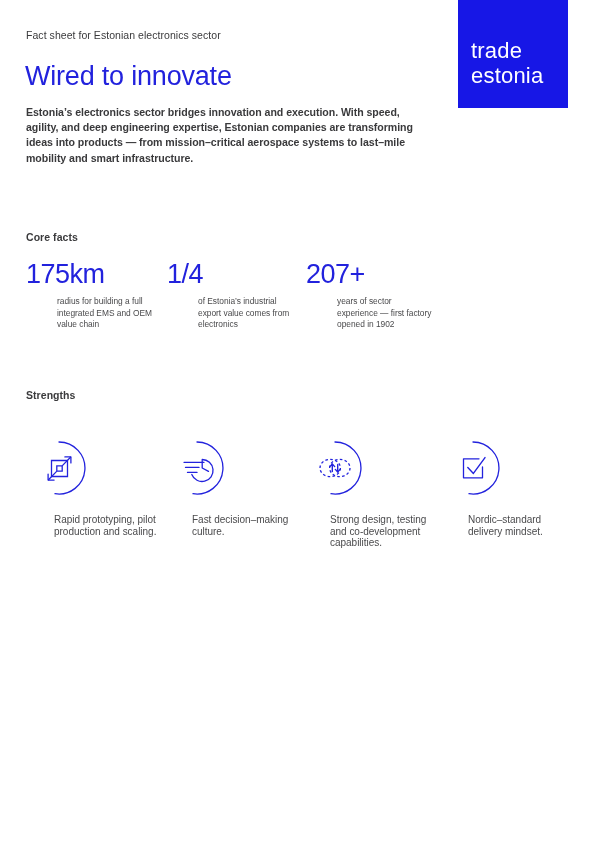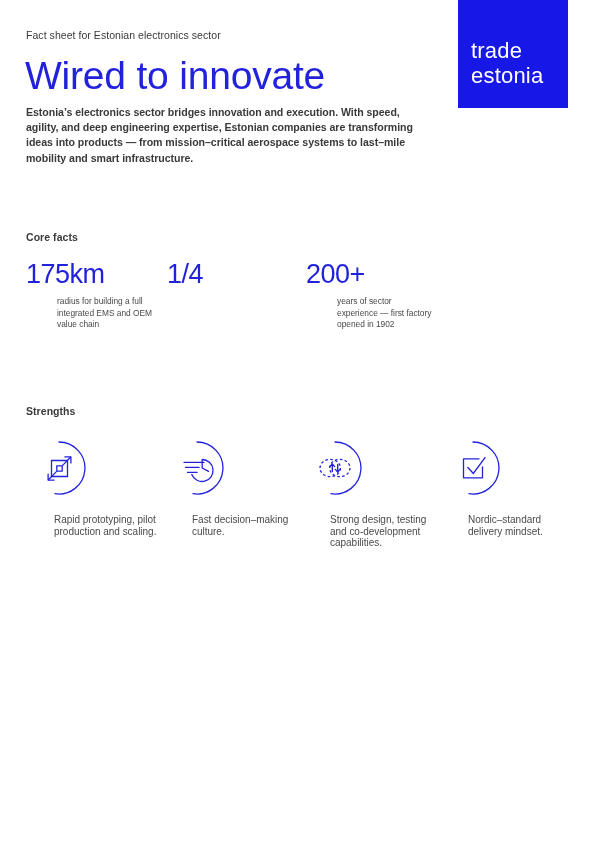--- a/index.html
+++ b/index.html
@@ -51,21 +51,21 @@
     top: 29px;
     font-size: 10.5px;
     font-weight: 400;
     color: #3a3a3c;
     letter-spacing: 0.05px;
   }
   .headline {
     position: absolute;
     left: 25px;
     top: 58px;
-    font-size: 39px;
+    font-size: 27px;
     font-weight: 400;
     color: #2222dd;
     letter-spacing: -0.2px;
     line-height: 36px;
   }
   .intro {
     position: absolute;
     left: 26px;
     top: 105px;
     width: 405px;
@@ -78,21 +78,21 @@
 
   
   .section-heading {
     position: absolute;
     font-size: 10.5px;
     font-weight: 700;
     color: #3a3a3c;
     letter-spacing: 0.05px;
   }
   #core-facts-heading { left: 26px; top: 231px; }
-  #strengths-heading  { left: 26px; top: 405px; }
+  #strengths-heading  { left: 26px; top: 389px; }
 
   
   .facts-row {
     position: absolute;
     left: 26px;
     top: 258px;
     width: 545px;
     height: 95px;
   }
   .fact {
@@ -162,23 +162,24 @@
 
   <div class="section-heading" id="core-facts-heading">Core facts</div>
 
   <div class="facts-row">
     <div class="fact" style="left:0px;">
       <div class="fact-value">175km</div>
       <div class="fact-label">radius for building a full integrated EMS and OEM value chain</div>
     </div>
     <div class="fact" style="left:141px;">
       <div class="fact-value">1/4</div>
+      <div class="fact-label">of Estonia’s industrial export value comes from electronics</div>
     </div>
     <div class="fact" style="left:280px;">
-      <div class="fact-value">200+</div>
+      <div class="fact-value">207+</div>
       <div class="fact-label">years of sector experience — first factory opened in 1902</div>
     </div>
   </div>
 
   <div class="section-heading" id="strengths-heading">Strengths</div>
 
   <div class="strengths-row">
 
     <div class="strength" style="left:5px;">
       <svg class="strength-icon" viewBox="0 0 56 56">

